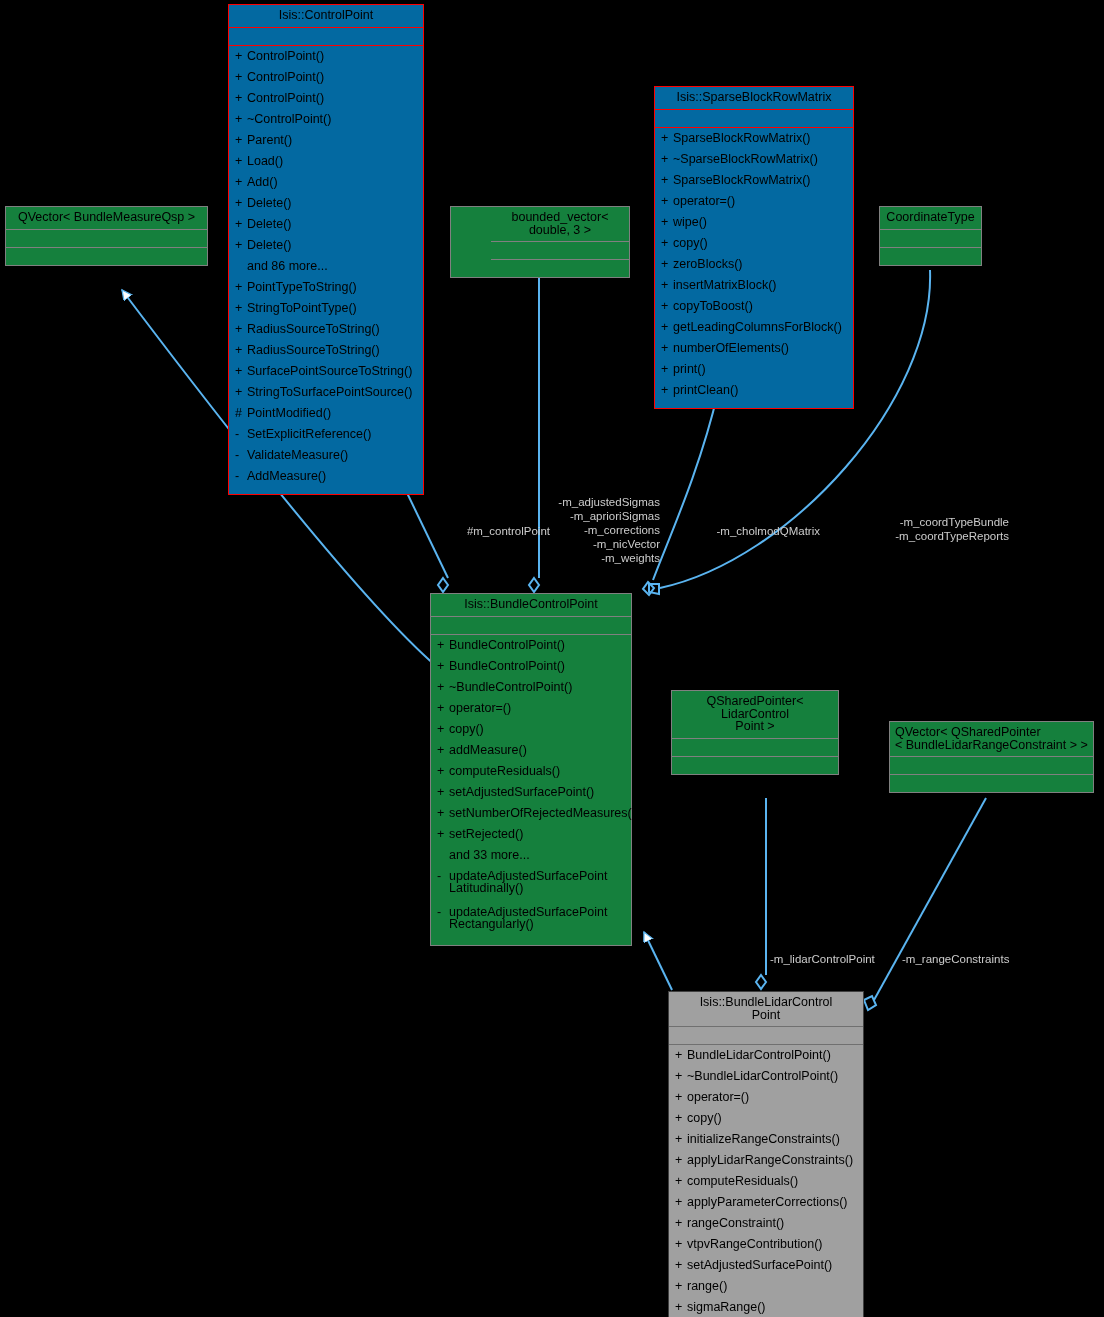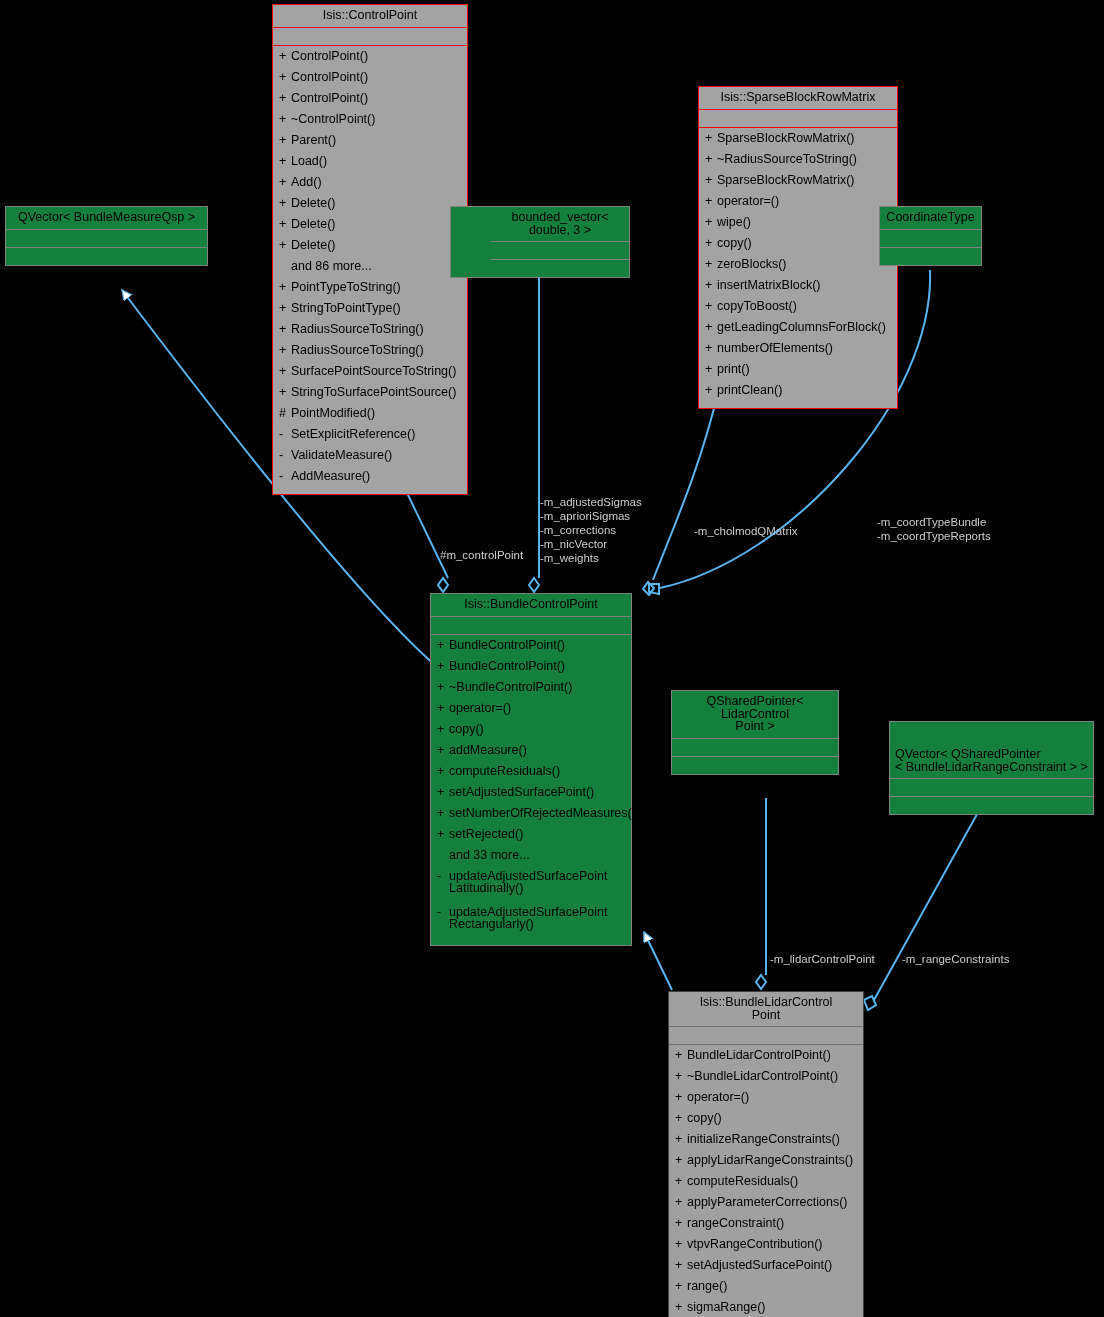--- a/index.html
+++ b/index.html
@@ -26,38 +26,36 @@
   .umlbox {
     position: absolute;
     box-sizing: border-box;
     border: 1px solid #808080;
     background: #15803d;
     font-size: 12.5px;
     line-height: 1.0;
     color: #000000;
   }
   .umlbox.pink {
-    background: #a3a3a3;
+    background: #0369a1;
     border: 1px solid #ff0000;
-    margin-left: 44px;
   }
   .umlbox.gray {
     background: #a0a0a0;
     border: 1px solid #404040;
   }
   .umlbox .title {
     text-align: center;
     padding: 4px 4px 5px 4px;
     font-size: 12.5px;
     white-space: pre-line;
   }
   .umlbox .title.left {
     text-align: left;
     padding-left: 5px;
-    margin-top: 22px;
   }
   .umlbox .sep {
     border-top: 1px solid #808080;
   }
   .umlbox.pink .sep {
     border-top: 1px solid #ff0000;
   }
   .umlbox.gray .sep {
     border-top: 1px solid #707070;
   }
@@ -86,21 +84,21 @@
   .mrow .nm {
     flex: 1 1 auto;
     white-space: pre-line;
   }
   .edge-label {
     position: absolute;
     color: #cccccc;
     font-size: 11.5px;
     line-height: 1.22;
     white-space: pre-line;
-    text-align: left;
+    text-align: right;
   }
   .edge-label.left  { text-align: left; }
 </style>
 </head>
 <body>
 
 <div id="canvas">
 
   <svg class="edges" viewBox="0 0 1104 1317" xmlns="http://www.w3.org/2000/svg">
     <defs>
@@ -141,21 +139,21 @@
       <path d="M 766 798 L 766 975" fill="none" stroke="#5ab4f0" stroke-width="2"></path>
       <path d="M 761 975 L 766 982 L 761 989 L 756 982 z" fill="none" stroke="#5ab4f0" stroke-width="2"></path>
     </g>
 
     <g>
       <path d="M 986 798 L 874 1000" fill="none" stroke="#5ab4f0" stroke-width="2"></path>
       <path d="M 864 1000 L 872 996 L 876 1005 L 868 1010 z" fill="none" stroke="#5ab4f0" stroke-width="2"></path>
     </g>
   </svg>
 
-  <div class="edge-label" style="left:440px; top:524px; width:110px;margin-top:24px;">#m_controlPoint</div>
+  <div class="edge-label" style="left:440px; top:524px; width:110px;">#m_controlPoint</div>
 
   <div class="edge-label" style="left:540px; top:495px; width:120px;">-m_adjustedSigmas
 -m_aprioriSigmas
 -m_corrections
 -m_nicVector
 -m_weights</div>
 
   <div class="edge-label" style="left:694px; top:524px; width:126px;">-m_cholmodQMatrix</div>
 
   <div class="edge-label" style="left:877px; top:515px; width:132px;">-m_coordTypeBundle
@@ -259,21 +257,21 @@
   <div class="umlbox pink" id="box-sparse-block-row-matrix" style="left:654px; top:86px; width:200px;">
     <div class="title">Isis::SparseBlockRowMatrix</div>
     <div class="sep attrs"></div>
     <div class="sep methods">
       <div class="mrow">
           <span class="vis">+</span>
           <span class="nm">SparseBlockRowMatrix()</span>
         </div>
       <div class="mrow">
           <span class="vis">+</span>
-          <span class="nm">~RadiusSourceToString()</span>
+          <span class="nm">~SparseBlockRowMatrix()</span>
         </div>
       <div class="mrow">
           <span class="vis">+</span>
           <span class="nm">SparseBlockRowMatrix()</span>
         </div>
       <div class="mrow">
           <span class="vis">+</span>
           <span class="nm">operator=()</span>
         </div>
       <div class="mrow">

